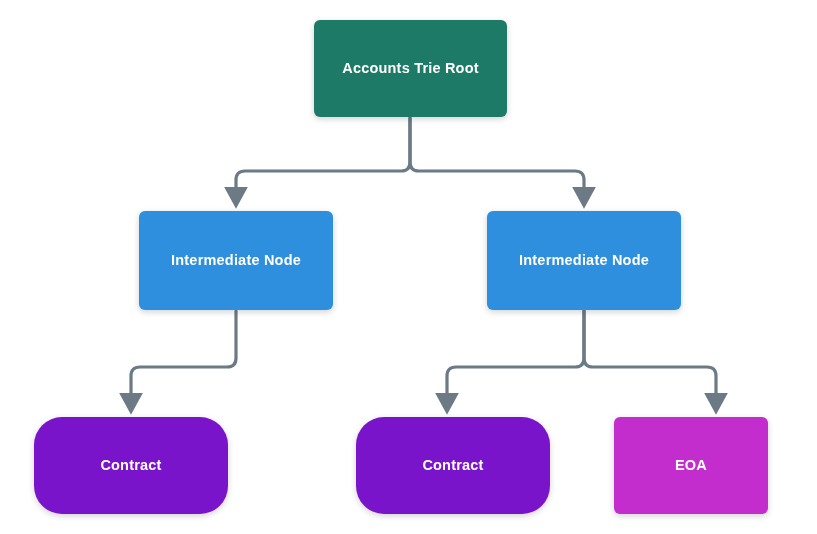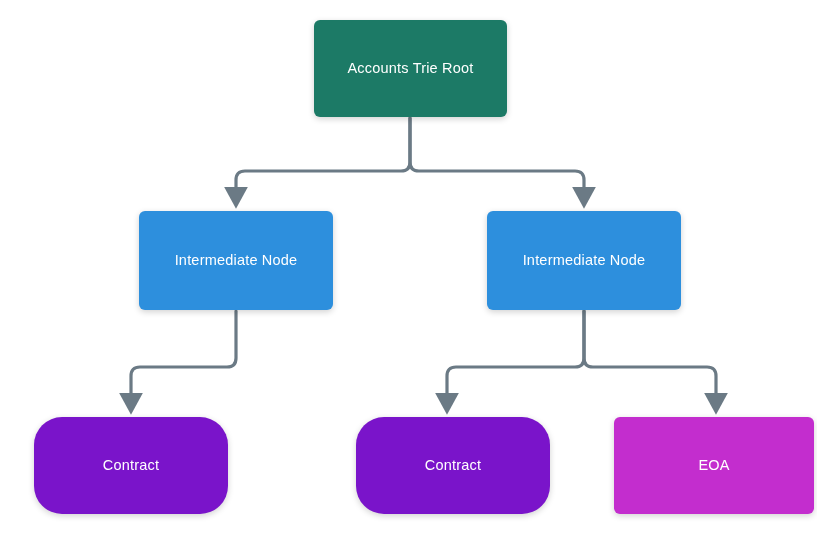--- a/index.html
+++ b/index.html
@@ -32,21 +32,21 @@
     position: absolute;
     display: flex;
     align-items: center;
     justify-content: center;
     border-radius: 6px;
     box-sizing: border-box;
     box-shadow: 0 2px 6px rgba(0,0,0,0.18);
   }
   .node-label {
     color: #ffffff;
-    font-weight: normal;
+    font-weight: bold;
     font-size: 14.5px;
     letter-spacing: 0.2px;
     line-height: 1.2;
     white-space: nowrap;
     -webkit-font-smoothing: antialiased;
   }
   .node-root  { background: #1c7a66; }
   .node-inter { background: #2d8fdd; }
   .node-contract { background: #7a14ca; border-radius: 28px; }
   .node-eoa   { background: #c32dce; }
@@ -87,17 +87,17 @@
   </div>
 
   <div class="node node-contract" id="node-contract-left" style="left: 34px; top: 417px; width: 194px; height: 97px; background: rgb(122, 20, 202);">
     <span class="node-label" style="color: rgb(255, 255, 255);">Contract</span>
   </div>
 
   <div class="node node-contract" id="node-contract-middle" style="left: 356px; top: 417px; width: 194px; height: 97px; background: rgb(122, 20, 202);">
     <span class="node-label" style="color: rgb(255, 255, 255);">Contract</span>
   </div>
 
-  <div class="node node-eoa" id="node-eoa" style="left: 614px; top: 417px; width: 200px; height: 97px; background: rgb(195, 45, 206);">
+  <div class="node node-eoa" id="node-eoa" style="left: 614px; top: 417px; width: 154px; height: 97px; background: rgb(195, 45, 206);">
     <span class="node-label" style="color: rgb(255, 255, 255);">EOA</span>
   </div>
 
 </div>
 
 </body></html>

